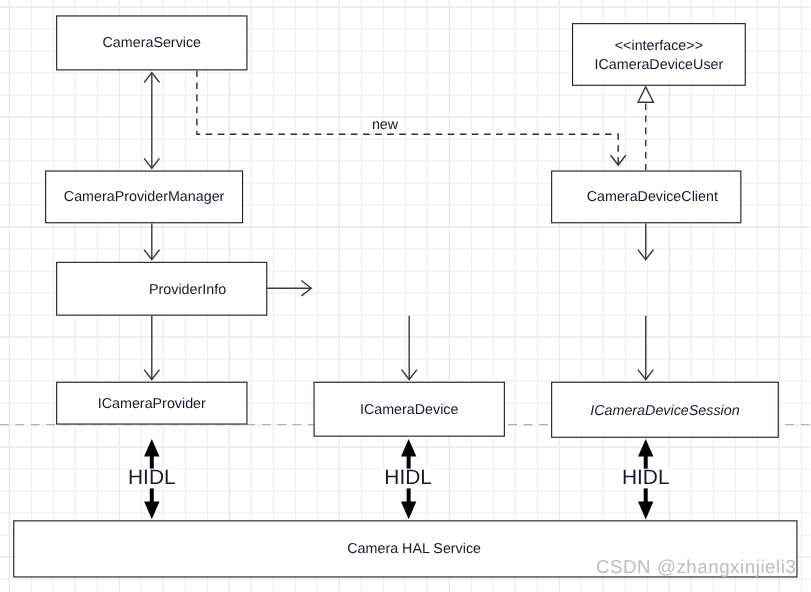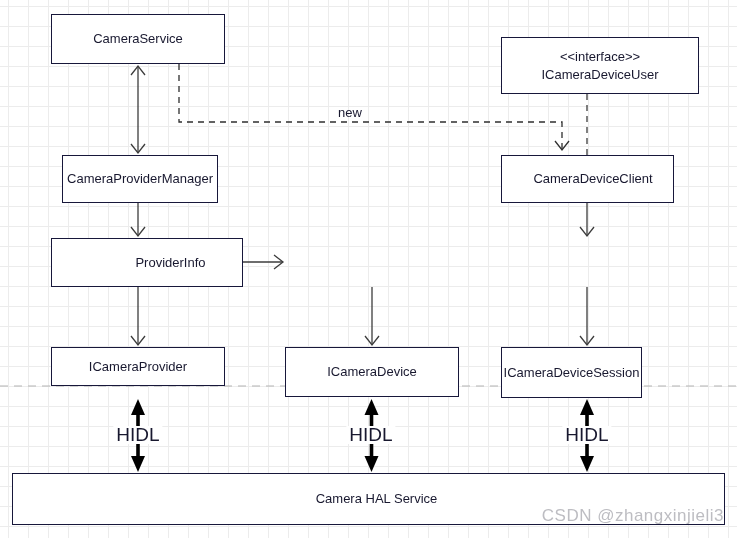--- a/index.html
+++ b/index.html
@@ -126,26 +126,26 @@
       <rect x="585.2" y="410" width="3.6" height="51"></rect>
       <polygon points="587,399 580,415 594,415"></polygon>
       <polygon points="587,472 580,456 594,456"></polygon>
     </g>
   </svg>
 
   <div class="node" style="left:51px;top:14px;width:174px;height:50px;">
     <span>CameraService</span>
   </div>
 
-  <div class="node" style="left:501px;top:21px;width:198px;height:57px;margin-top:16px;">
+  <div class="node" style="left:520px;top:21px;width:158px;height:57px;">
     <span>&lt;&lt;interface&gt;&gt;</span>
     <span>ICameraDeviceUser</span>
   </div>
 
-  <div class="node" style="left:62px;top:155px;width:156px;height:48px;">
+  <div class="node" style="left:41px;top:155px;width:180px;height:48px;">
     <span>CameraProviderManager</span>
   </div>
 
   <div class="node" style="left:501px;top:155px;width:173px;height:48px;padding-left:11px;">
     <span>CameraDeviceClient</span>
   </div>
 
   <div class="node" style="left:51px;top:238px;width:192px;height:49px;padding-left:47px;">
     <span>ProviderInfo</span>
   </div>
@@ -153,21 +153,21 @@
 
 
   <div class="node" style="left:51px;top:347px;width:174px;height:39px;">
     <span>ICameraProvider</span>
   </div>
 
   <div class="node" style="left:285px;top:347px;width:174px;height:50px;">
     <span>ICameraDevice</span>
   </div>
 
-  <div class="node" style="left:501px;top:347px;width:141px;height:51px;">
+  <div class="node" style="left:501px;top:347px;width:207px;height:51px;font-style:italic;">
     <span>ICameraDeviceSession</span>
   </div>
 
   <div class="node" style="left:12px;top:473px;width:713px;height:52px;padding-left:16px;">
     <span>Camera HAL Service</span>
   </div>
 
   <div class="edge-label plain" style="left:350px;top:104px;">new</div>
 
   <div class="edge-label" style="left:138px;top:426px;">HIDL</div>

